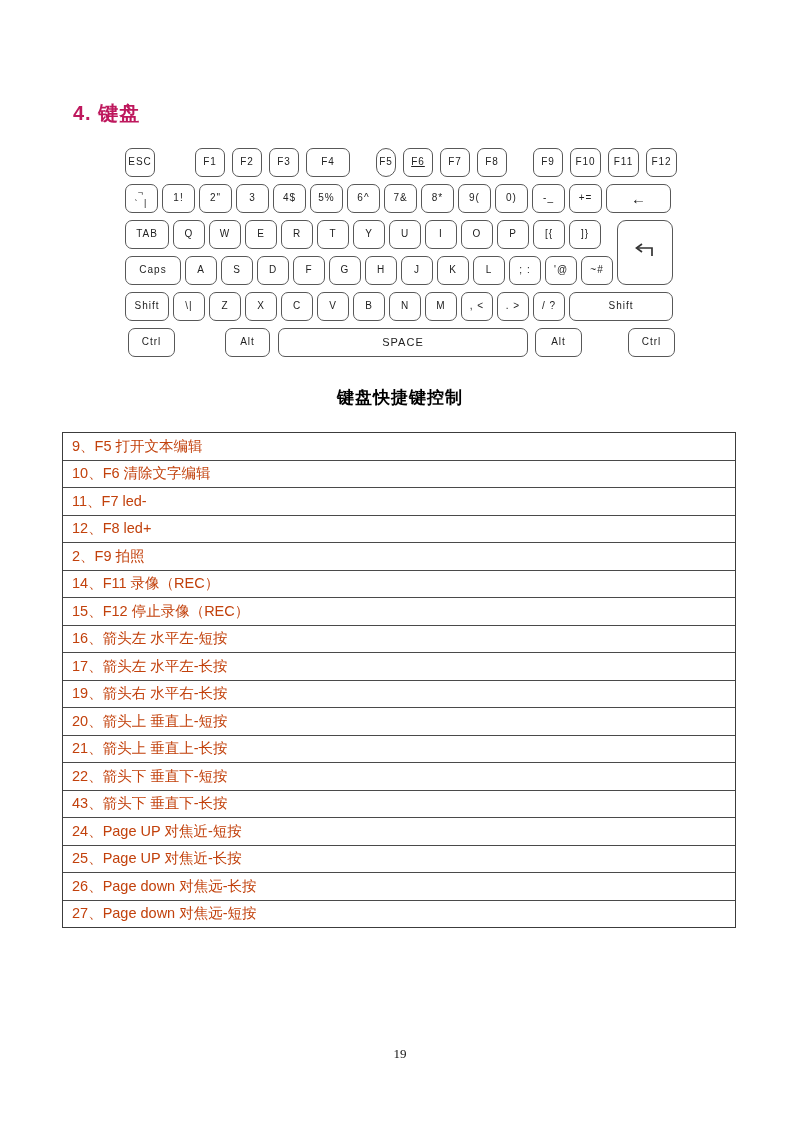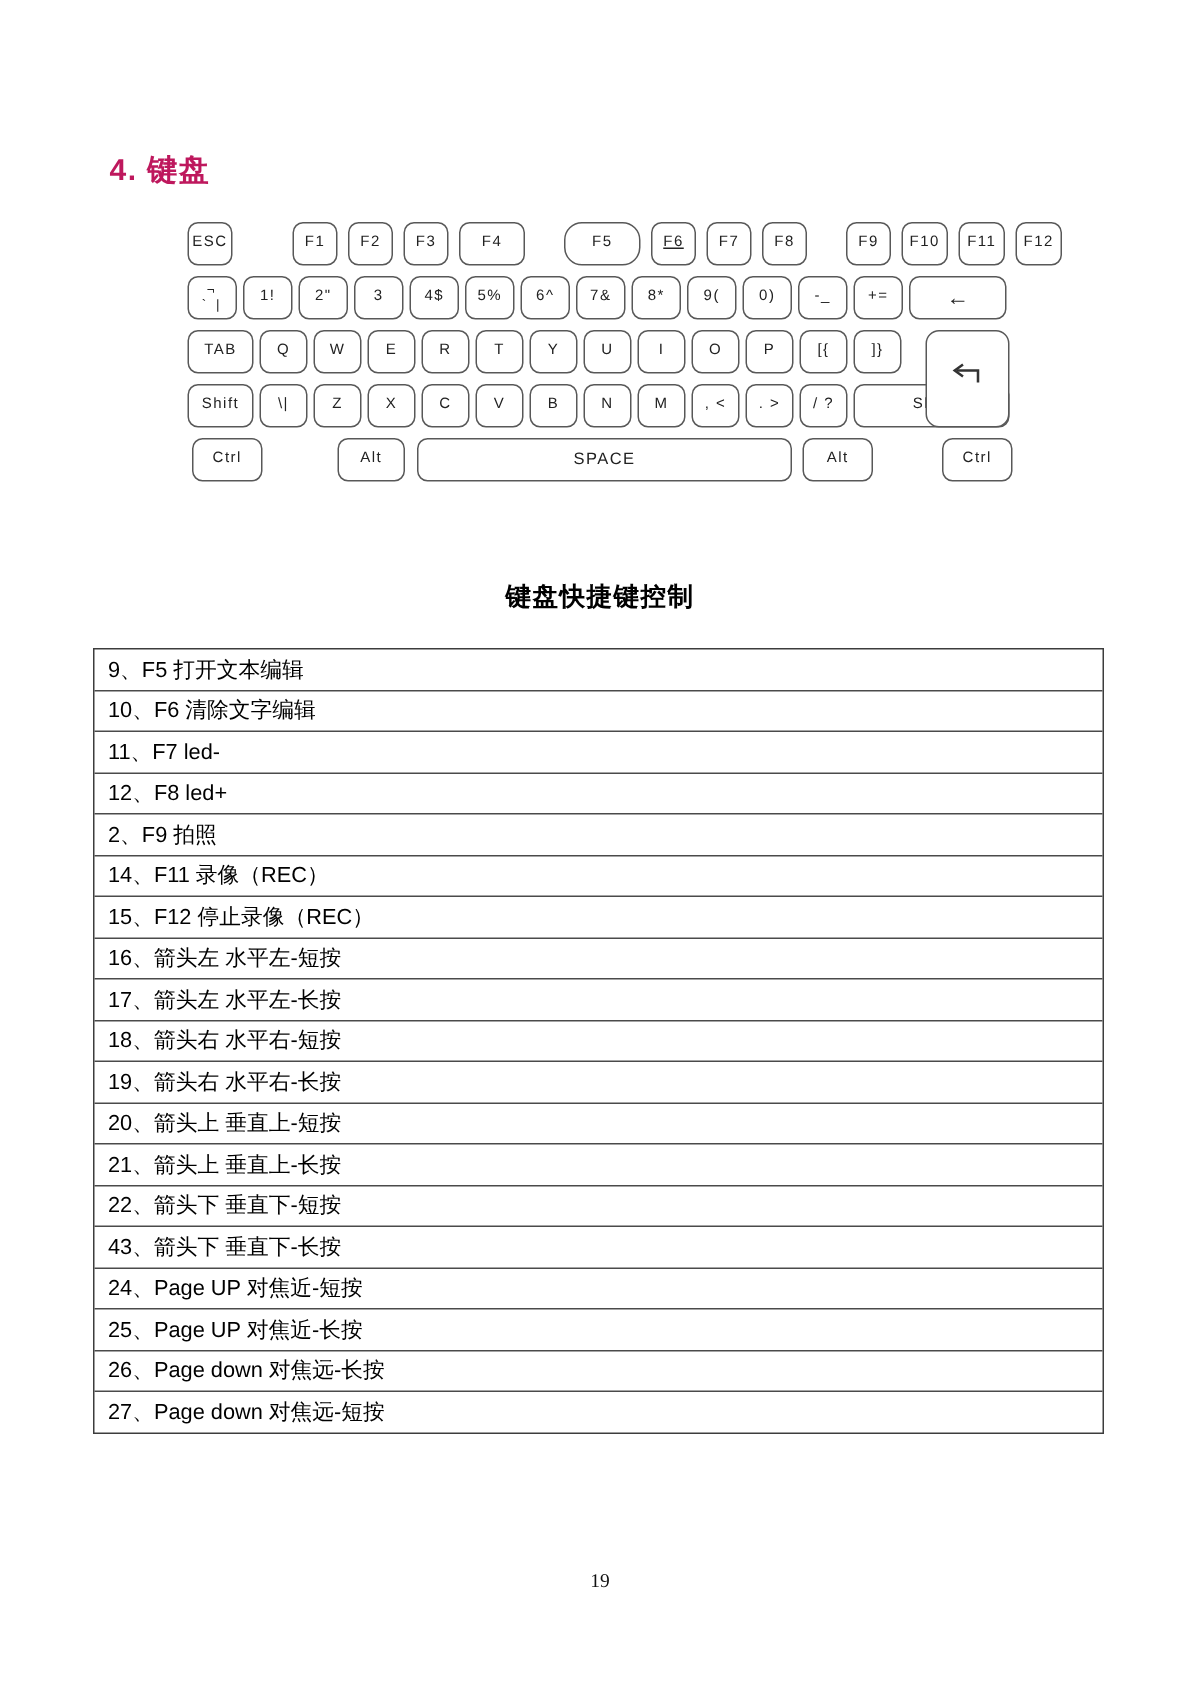--- a/index.html
+++ b/index.html
@@ -38,21 +38,21 @@
     position:absolute;left:0;top:386px;width:800px;text-align:center;
     font-size:17px;font-weight:bold;color:#000;letter-spacing:1px;
   }
   
   #shortcut-table{
     position:absolute;left:62px;top:432px;width:674px;
     box-sizing:border-box;border:1px solid #3c3c3c;background:#fff;
   }
   .t-row{
     height:26.5px;display:flex;align-items:center;
-    padding-left:9px;font-size:14.5px;color:#000000;
+    padding-left:9px;font-size:14.5px;color:#c2410c;
     border-top:1px solid #4a4a4a;
   }
   .t-row:first-child{border-top:none;}
   
   #page-number{
     position:absolute;left:0;top:1046px;width:800px;text-align:center;
     font-family:"Liberation Serif",serif;font-size:13px;color:#111;
   }
 </style>
 </head>
@@ -62,21 +62,21 @@
 
   <div id="section-title" data-name="section-title">4. 键盘</div>
 
   <div id="keyboard" data-name="keyboard-diagram">
     <div class="krow" data-name="keyboard-row-function">
         <div class="key" data-name="key-esc" style="width: 30px;">ESC</div>
         <div class="key" data-name="key-f1" style="width: 30px; margin-left: 40px;">F1</div>
         <div class="key" data-name="key-f2" style="width: 30px; margin-left: 7px;">F2</div>
         <div class="key" data-name="key-f3" style="width: 30px; margin-left: 7px;">F3</div>
         <div class="key" data-name="key-f4" style="width: 44px; margin-left: 7px;">F4</div>
-        <div class="key" data-name="key-f5" style="width: 51px; margin-left: 26px; border-radius: 12px;">F5</div>
+        <div class="key" data-name="key-f5" style="width: 20px; margin-left: 26px; border-radius: 12px;">F5</div>
         <div class="key" data-name="key-f6" style="width: 30px; margin-left: 7px; text-decoration: underline;">F6</div>
         <div class="key" data-name="key-f7" style="width: 30px; margin-left: 7px;">F7</div>
         <div class="key" data-name="key-f8" style="width: 30px; margin-left: 7px;">F8</div>
         <div class="key" data-name="key-f9" style="width: 30px; margin-left: 26px;">F9</div>
         <div class="key" data-name="key-f10" style="width: 31px; margin-left: 7px;">F10</div>
         <div class="key" data-name="key-f11" style="width: 31px; margin-left: 7px;">F11</div>
         <div class="key" data-name="key-f12" style="width: 31px; margin-left: 7px;">F12</div>
       </div>
     <div class="krow" data-name="keyboard-row-number">
         <div class="key" data-name="key-backquote" style="width: 33px;">¬
@@ -102,20 +102,35 @@
         <div class="key" data-name="key-e" style="width: 32px; margin-left: 4px;">E</div>
         <div class="key" data-name="key-r" style="width: 32px; margin-left: 4px;">R</div>
         <div class="key" data-name="key-t" style="width: 32px; margin-left: 4px;">T</div>
         <div class="key" data-name="key-y" style="width: 32px; margin-left: 4px;">Y</div>
         <div class="key" data-name="key-u" style="width: 32px; margin-left: 4px;">U</div>
         <div class="key" data-name="key-i" style="width: 32px; margin-left: 4px;">I</div>
         <div class="key" data-name="key-o" style="width: 32px; margin-left: 4px;">O</div>
         <div class="key" data-name="key-p" style="width: 32px; margin-left: 4px;">P</div>
         <div class="key" data-name="key-bracket-left" style="width: 32px; margin-left: 4px;">[{</div>
         <div class="key" data-name="key-bracket-right" style="width: 32px; margin-left: 4px;">]}</div>
+      </div>
+    <div class="krow" data-name="keyboard-row-caps">
+        <div class="key" data-name="key-caps" style="width: 56px;">Caps</div>
+        <div class="key" data-name="key-a" style="width: 32px; margin-left: 4px;">A</div>
+        <div class="key" data-name="key-s" style="width: 32px; margin-left: 4px;">S</div>
+        <div class="key" data-name="key-d" style="width: 32px; margin-left: 4px;">D</div>
+        <div class="key" data-name="key-f" style="width: 32px; margin-left: 4px;">F</div>
+        <div class="key" data-name="key-g" style="width: 32px; margin-left: 4px;">G</div>
+        <div class="key" data-name="key-h" style="width: 32px; margin-left: 4px;">H</div>
+        <div class="key" data-name="key-j" style="width: 32px; margin-left: 4px;">J</div>
+        <div class="key" data-name="key-k" style="width: 32px; margin-left: 4px;">K</div>
+        <div class="key" data-name="key-l" style="width: 32px; margin-left: 4px;">L</div>
+        <div class="key" data-name="key-semicolon" style="width: 32px; margin-left: 4px;">; :</div>
+        <div class="key" data-name="key-quote" style="width: 32px; margin-left: 4px;">'@</div>
+        <div class="key" data-name="key-hash" style="width: 32px; margin-left: 4px;">~#</div>
       </div>
     <div class="krow" data-name="keyboard-row-shift">
         <div class="key" data-name="key-shift-left" style="width: 44px;">Shift</div>
         <div class="key" data-name="key-backslash" style="width: 32px; margin-left: 4px;">\|</div>
         <div class="key" data-name="key-z" style="width: 32px; margin-left: 4px;">Z</div>
         <div class="key" data-name="key-x" style="width: 32px; margin-left: 4px;">X</div>
         <div class="key" data-name="key-c" style="width: 32px; margin-left: 4px;">C</div>
         <div class="key" data-name="key-v" style="width: 32px; margin-left: 4px;">V</div>
         <div class="key" data-name="key-b" style="width: 32px; margin-left: 4px;">B</div>
         <div class="key" data-name="key-n" style="width: 32px; margin-left: 4px;">N</div>
@@ -148,21 +163,20 @@
   <div id="shortcut-table" data-name="shortcut-table">
       <div class="t-row" data-name="table-row">9、F5 打开文本编辑</div>
       <div class="t-row" data-name="table-row">10、F6 清除文字编辑</div>
       <div class="t-row" data-name="table-row">11、F7 led-</div>
       <div class="t-row" data-name="table-row">12、F8 led+</div>
       <div class="t-row" data-name="table-row">2、F9 拍照</div>
       <div class="t-row" data-name="table-row">14、F11 录像（REC）</div>
       <div class="t-row" data-name="table-row">15、F12 停止录像（REC）</div>
       <div class="t-row" data-name="table-row">16、箭头左 水平左-短按</div>
       <div class="t-row" data-name="table-row">17、箭头左 水平左-长按</div>
-      <div class="t-row" data-name="table-row">18、箭头右 水平右-短按</div>
       <div class="t-row" data-name="table-row">19、箭头右 水平右-长按</div>
       <div class="t-row" data-name="table-row">20、箭头上 垂直上-短按</div>
       <div class="t-row" data-name="table-row">21、箭头上 垂直上-长按</div>
       <div class="t-row" data-name="table-row">22、箭头下 垂直下-短按</div>
       <div class="t-row" data-name="table-row">43、箭头下 垂直下-长按</div>
       <div class="t-row" data-name="table-row">24、Page UP 对焦近-短按</div>
       <div class="t-row" data-name="table-row">25、Page UP 对焦近-长按</div>
       <div class="t-row" data-name="table-row">26、Page down 对焦远-长按</div>
       <div class="t-row" data-name="table-row">27、Page down 对焦远-短按</div>
     </div>

